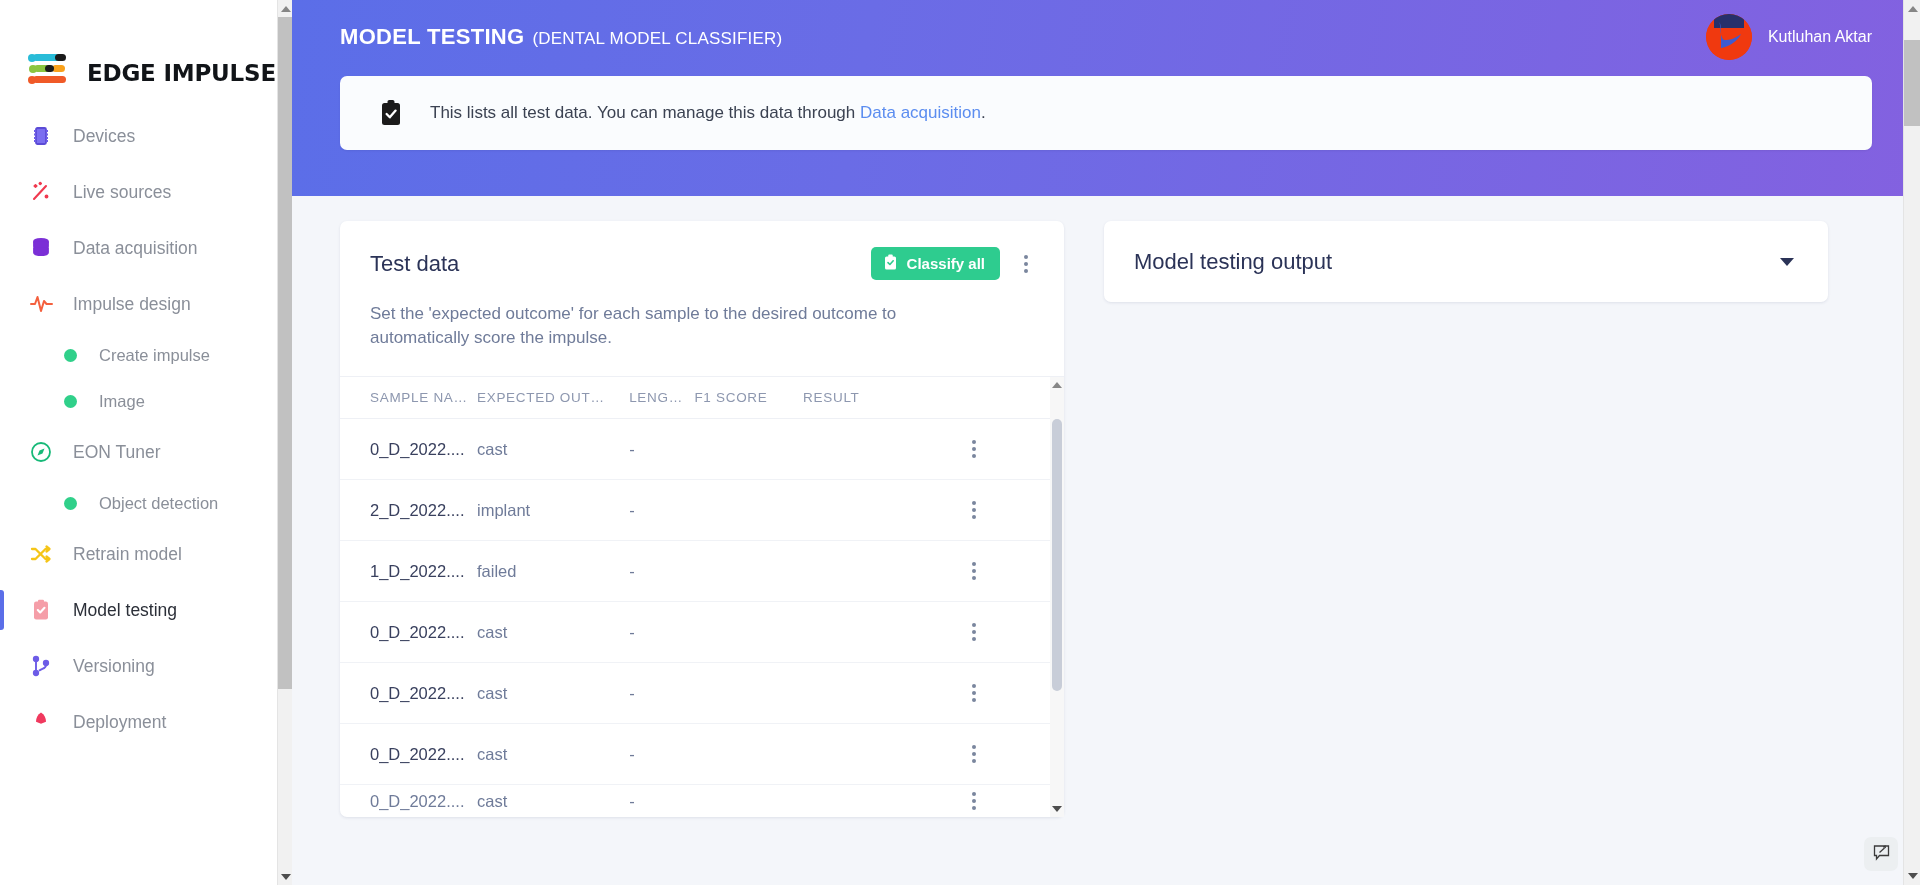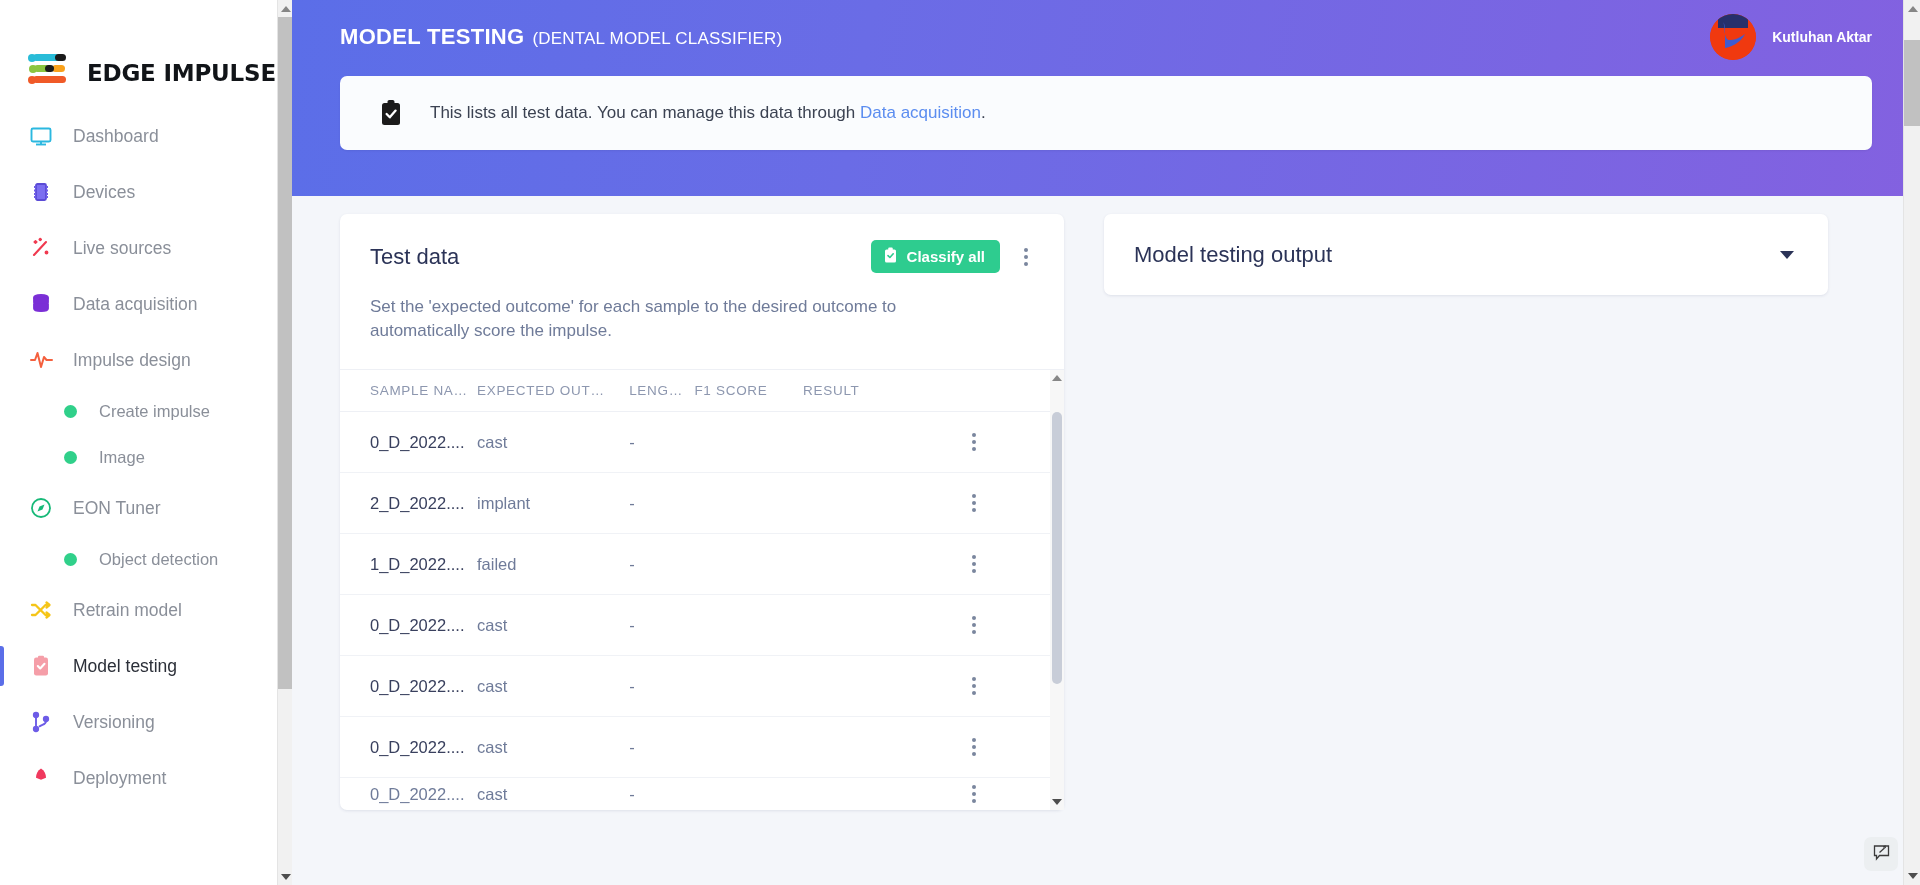--- a/index.html
+++ b/index.html
@@ -103,39 +103,39 @@
   }
   .title .sub { font-size: 17px; font-weight: 400; letter-spacing: 0.2px; }
   .user {
     display: flex; align-items: center; gap: 16px; cursor: pointer;
   }
   .avatar {
     width: 46px; height: 46px; border-radius: 50%;
     background: #f0390f; position: relative; overflow: hidden;
     flex: 0 0 46px;
   }
-  .user-name { color: #ffffff; font-size: 14px; font-weight: 700; white-space: nowrap; }
+  .user-name { color: #ffffff; font-size: 16px; font-weight: 400; white-space: nowrap; }
 
   .banner {
     margin-top: 10px;
     background: #fafcfe;
     border-radius: 7px;
     height: 74px;
     display: flex; align-items: center;
     padding: 1px 38px;
     box-shadow: 0 1px 2px rgba(20,20,60,0.08);
   }
   .banner .bico { margin-right: 26px; display: flex; align-items: center; }
   .banner .btxt { font-size: 17px; color: #3b4252; }
   .banner .blink { color: #5b8df0; text-decoration: none; cursor: pointer; }
 
   
   .content {
     display: flex; gap: 40px;
-    padding: 18px 48px 0 48px;
+    padding: 25px 48px 0 48px;
   }
   .card {
     background: #ffffff; border-radius: 7px;
     box-shadow: 0 1px 3px rgba(30,40,90,0.10);
   }
   .card-left { width: 724px; flex: 0 0 724px; }
   .card-head {
     display: flex; align-items: center; justify-content: space-between;
     padding: 26px 30px 22px 30px;
   }
@@ -241,30 +241,20 @@
           <span class="lbar dot" style="left:0;top:24px;background:#f05a28;"></span>
           <span class="lbar" style="left:5px;top:24px;width:33px;background:#f05a28;"></span>
           <span class="lbar" style="left:27px;top:2px;width:11px;background:#1b1b1b;"></span>
           <span class="lbar" style="left:17px;top:13px;width:9px;background:#1b1b1b;"></span>
         </div>
         <div class="logo-text">EDGE IMPULSE</div>
       </div>
 
       <nav class="nav">
 
-        <div class="nav-item">
-          <span class="ico">
-            <svg width="24" height="24" viewBox="0 0 24 24" fill="none" stroke="#2bb8e0" stroke-width="1.9">
-              <rect x="2.5" y="4.5" width="19" height="13" rx="1.5"></rect>
-                <line x1="12" y1="17.5" x2="12" y2="20"></line>
-                <line x1="7" y1="20.5" x2="17" y2="20.5"></line>
-            </svg>
-          </span>
-          <span class="lbl">Dashboard</span>
-        </div>
 
         <div class="nav-item">
           <span class="ico">
             <svg width="24" height="24" viewBox="0 0 24 24" fill="none" stroke="#6d5ce7" stroke-width="1.8">
               <rect x="7" y="4" width="10" height="16" rx="1.5" fill="#7b6ef0" stroke="#5b4bd6"></rect>
               <line x1="5" y1="7" x2="7" y2="7"></line>
                 <line x1="5" y1="10.5" x2="7" y2="10.5"></line>
                 <line x1="5" y1="14" x2="7" y2="14"></line>
                 <line x1="5" y1="17" x2="7" y2="17"></line>
               <line x1="17" y1="7" x2="19" y2="7"></line>

